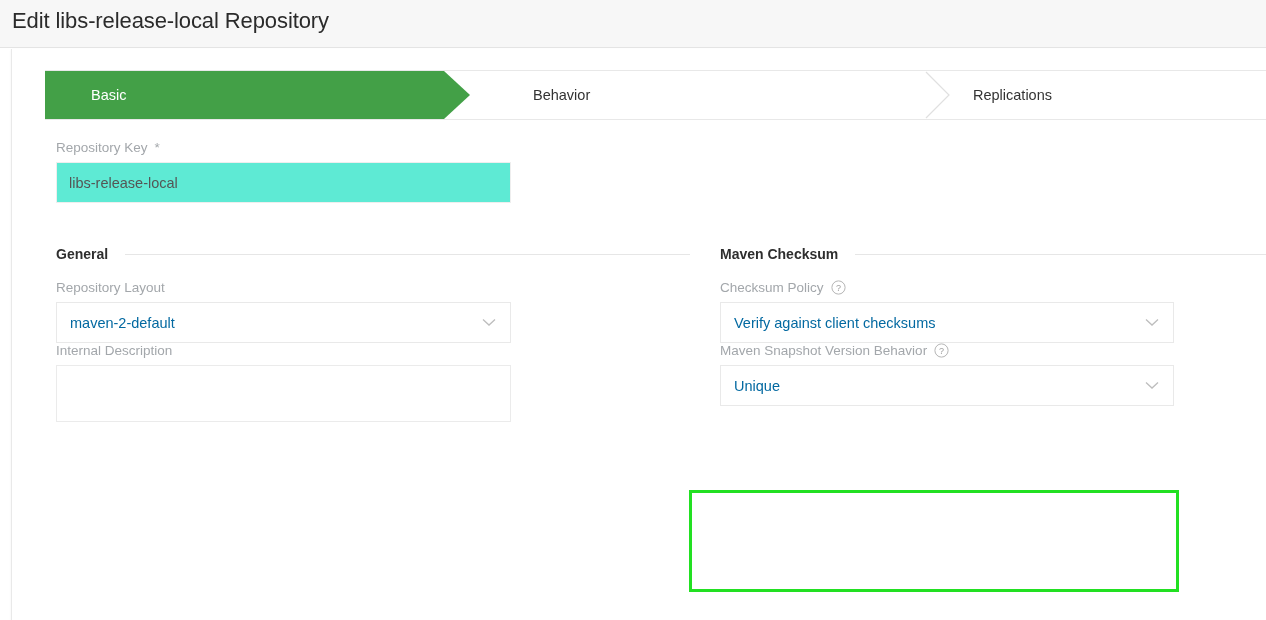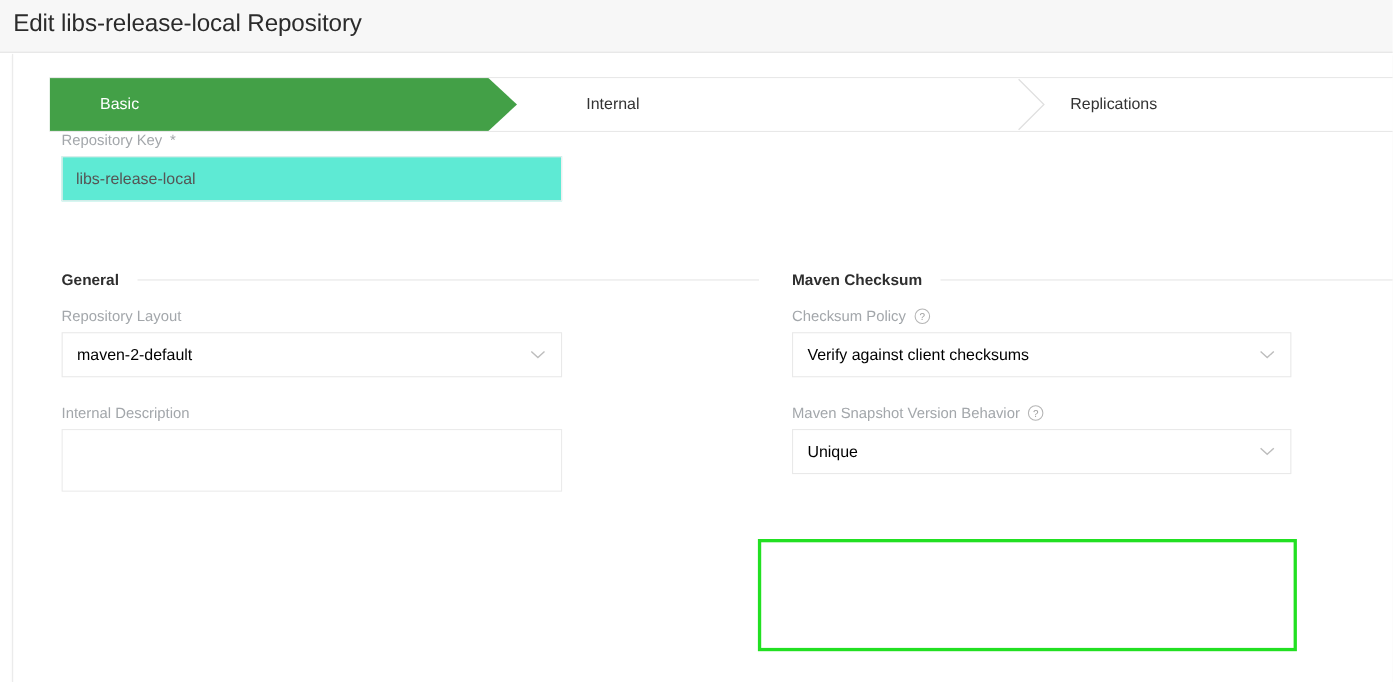--- a/index.html
+++ b/index.html
@@ -128,21 +128,21 @@
 
   .select-box {
     height: 41px;
     border: 1px solid #e9e9e9;
     background: #ffffff;
     display: flex;
     align-items: center;
     justify-content: space-between;
     padding: 0 14px 0 13px;
     font-size: 14.5px;
-    color: #000000;
+    color: #0369a1;
   }
   .chevron { width: 14px; height: 9px; flex: 0 0 14px; }
   .chevron svg { display: block; }
 
   .textarea-box {
     height: 57px;
     border: 1px solid #ebebeb;
     background: #ffffff;
   }
 
@@ -170,27 +170,27 @@
     left: 44px; top: 126px;
     width: 634px;
   }
   .col-right {
     position: absolute;
     left: 708px; top: 126px;
     width: 558px;
   }
   .repo-key-block {
     position: absolute;
-    left: 44px; top: 0;
+    left: 44px; top: 20px;
     width: 455px;
   }
   .w455 { width: 455px; }
   .w454 { width: 454px; }
 
-  .field { margin-bottom: 25px; }
+  .field { }
 
   
   .highlight-box {
     position: absolute;
     left: 689px; top: 490px;
     width: 490px; height: 102px;
     border: 3px solid #22e022;
     background: transparent;
     pointer-events: none;
   }
@@ -204,21 +204,21 @@
 
 <div class="card">
 
   <div class="tabbar">
 
     <div class="tab tab-basic">
       <span class="tab-label">Basic</span>
     </div>
 
     <div class="tab tab-advanced">
-      <span class="tab-label">Internal</span>
+      <span class="tab-label">Behavior</span>
     </div>
 
     <div class="tab tab-replications">
       <span class="tab-label">Replications</span>
     </div>
 
     <div class="tab-sep" style="left:880px;">
       <svg width="26" height="48" viewBox="0 0 26 48">
         <polyline points="1,1 24,24 1,47" fill="none" stroke="#e0e0e0" stroke-width="1.2"></polyline>
       </svg>

